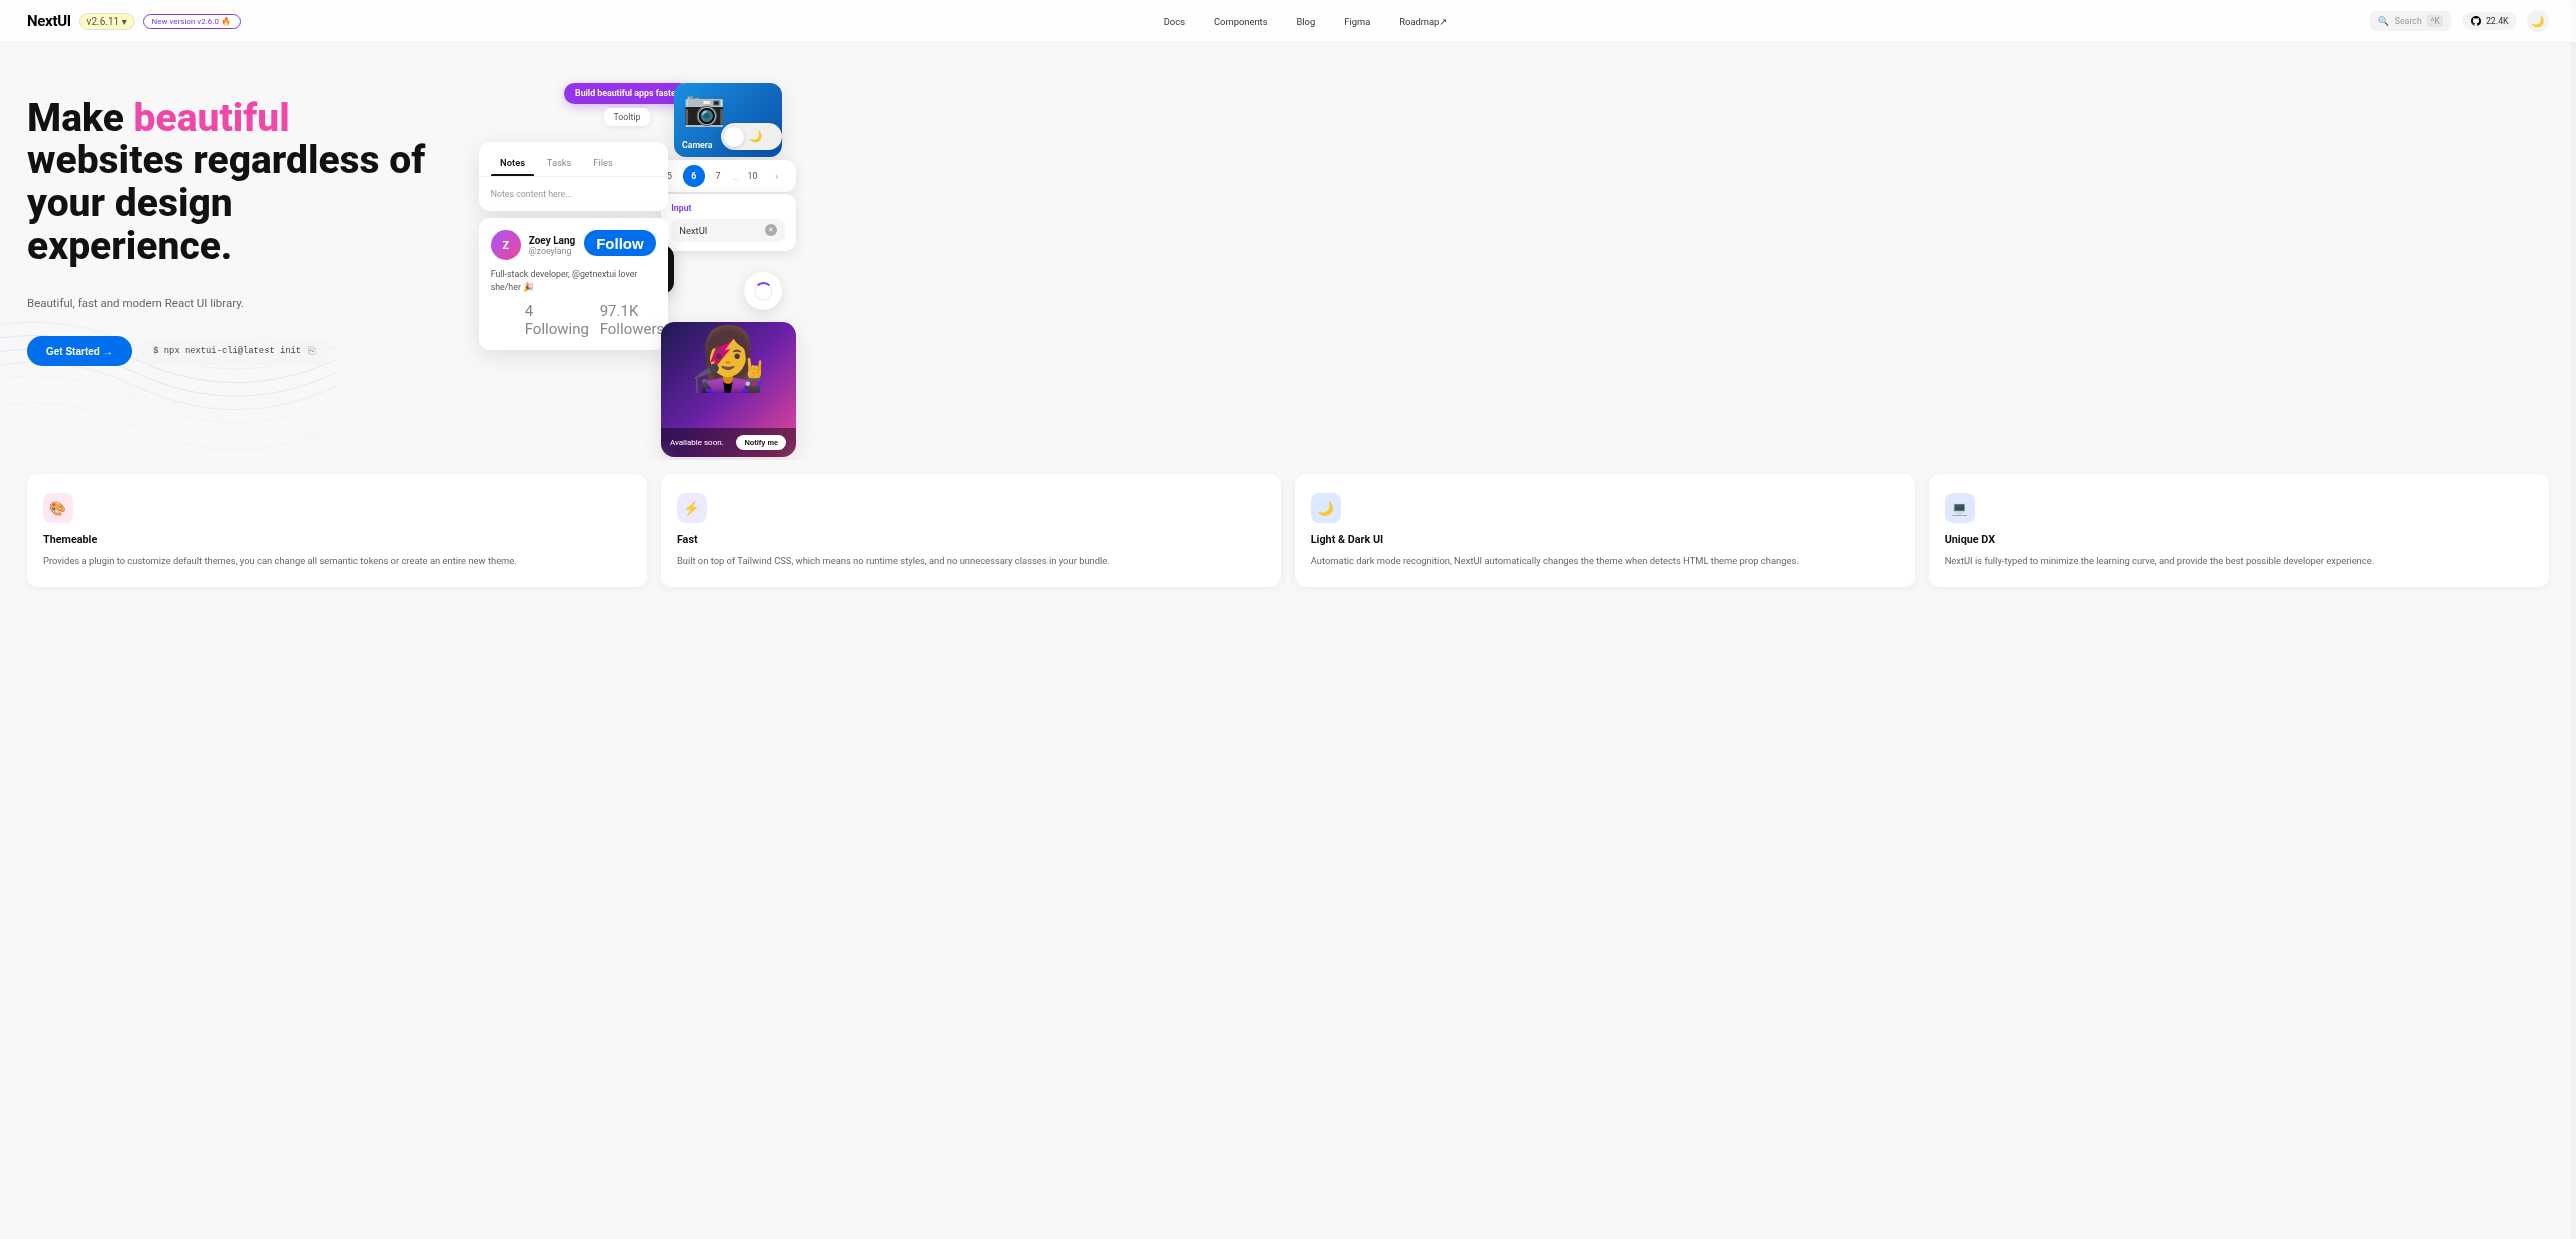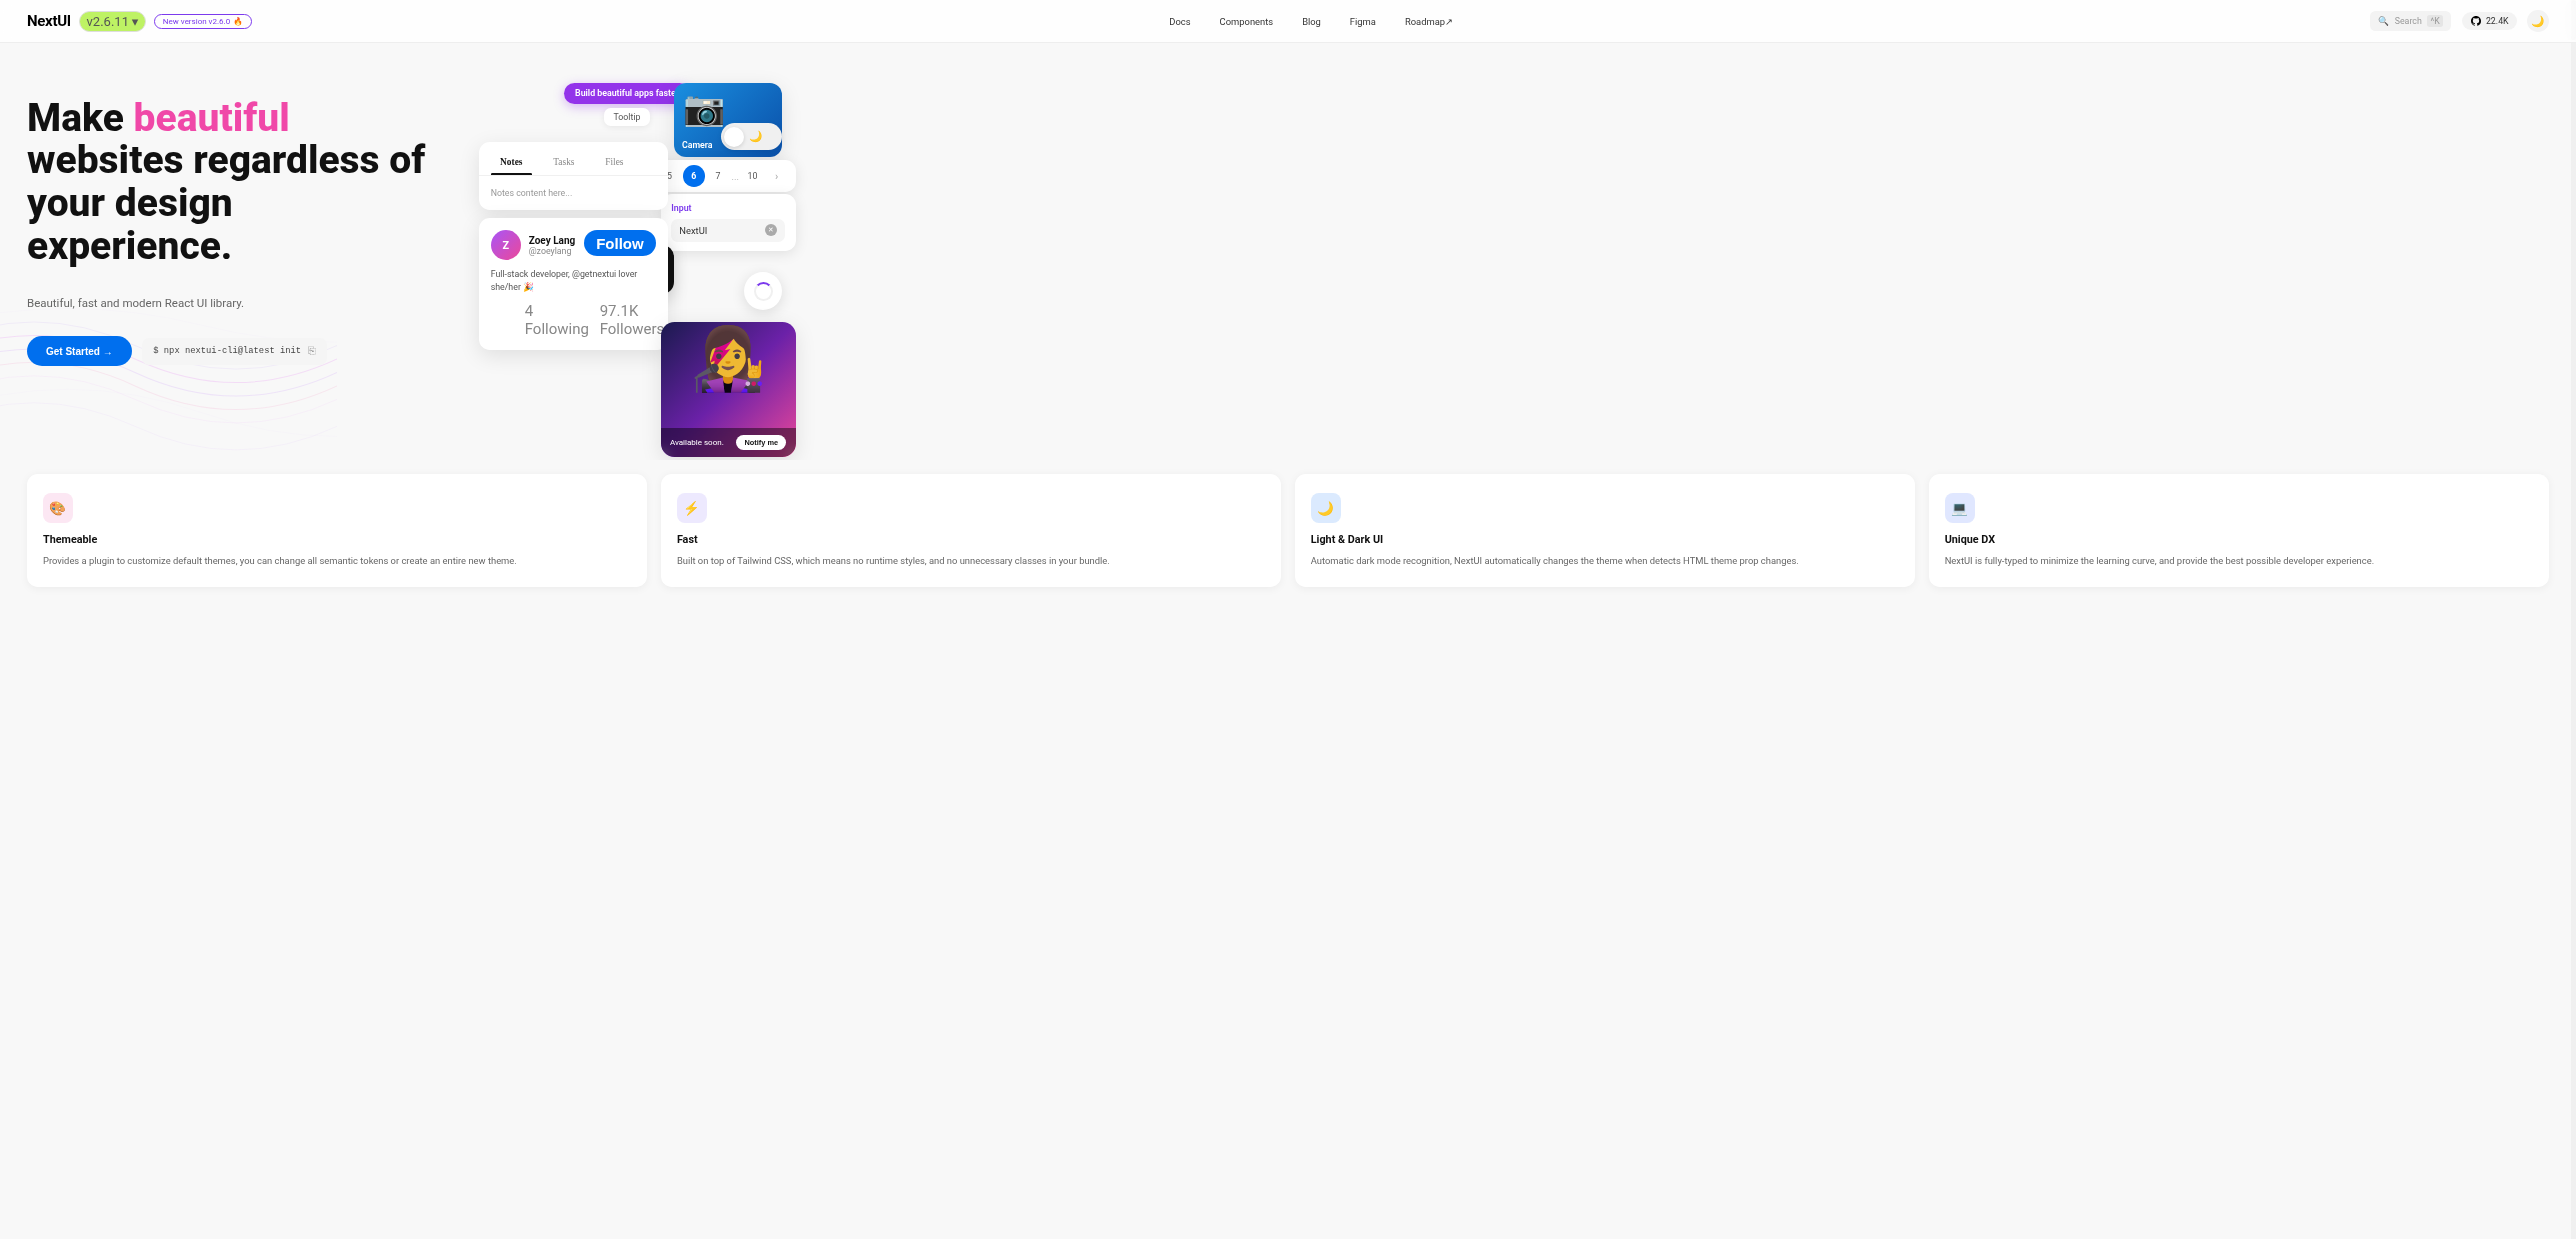--- a/index.html
+++ b/index.html
@@ -29,25 +29,25 @@
       align-items: center;
       gap: 8px;
     }
     .brand-name {
       font-size: 15px;
       font-weight: 700;
       color: #000;
       letter-spacing: -0.3px;
     }
     .version-badge {
-      background: #bef264;
+      background: #fef9c3;
       border: 0.7px solid #ddd;
       border-radius: 13.5px;
       padding: 2px 6.7px;
-      font-size: 13px;
+      font-size: 10px;
       color: #555;
       display: flex;
       gap: 2.7px;
       cursor: pointer;
     }
     .new-version-badge {
       background: transparent;
       border: 1px solid #7c3aed;
       border-radius: 13.5px;
       padding: 2px 8px;
@@ -221,24 +221,23 @@
     .tabs-card {
       top: 59px;
       left: 6.7px;
       width: 189px;
       padding: 0;
       border-radius: 10.8px;
       overflow: hidden;
     }
     .tabs-header {
       display: flex;
-      gap: 12px;
+      gap: 3px;
       padding: 9.4px 12px 0;
       border-bottom: 0.7px solid #f0f0f0;
-      font-family: Liberation Serif, serif;
     }
     .tab-item {
       padding: 5.4px 9.4px 8px;
       font-size: 9.4px;
       color: #888;
       cursor: pointer;
       position: relative;
     }
     .tab-item.active {
       color: #111;

